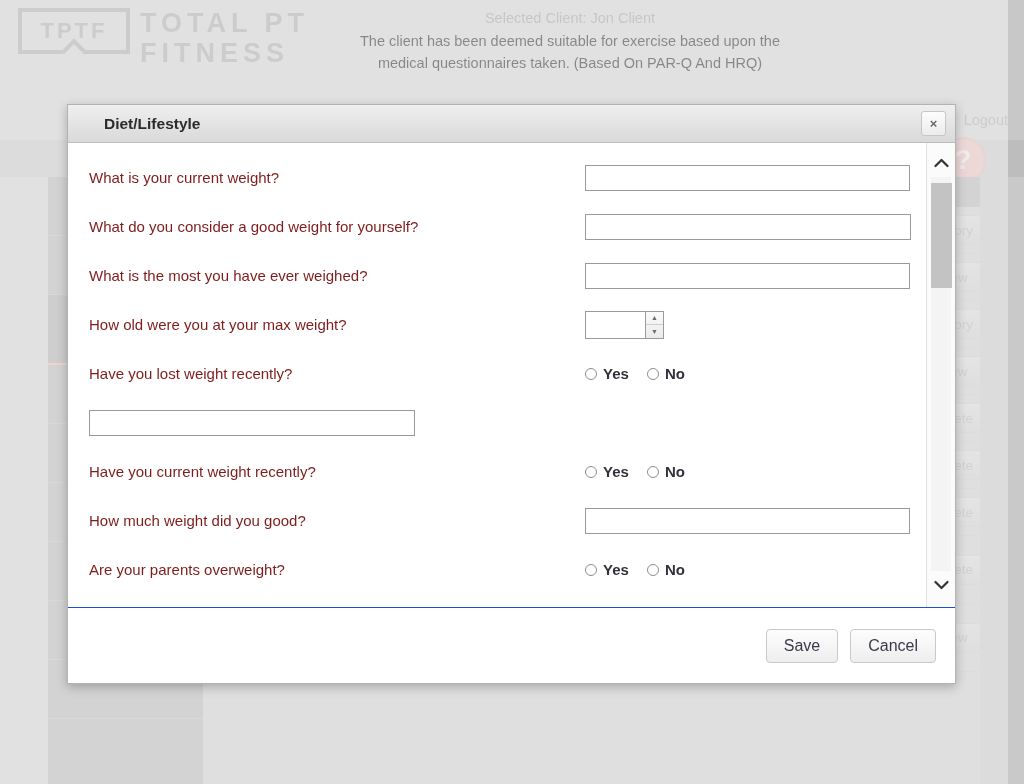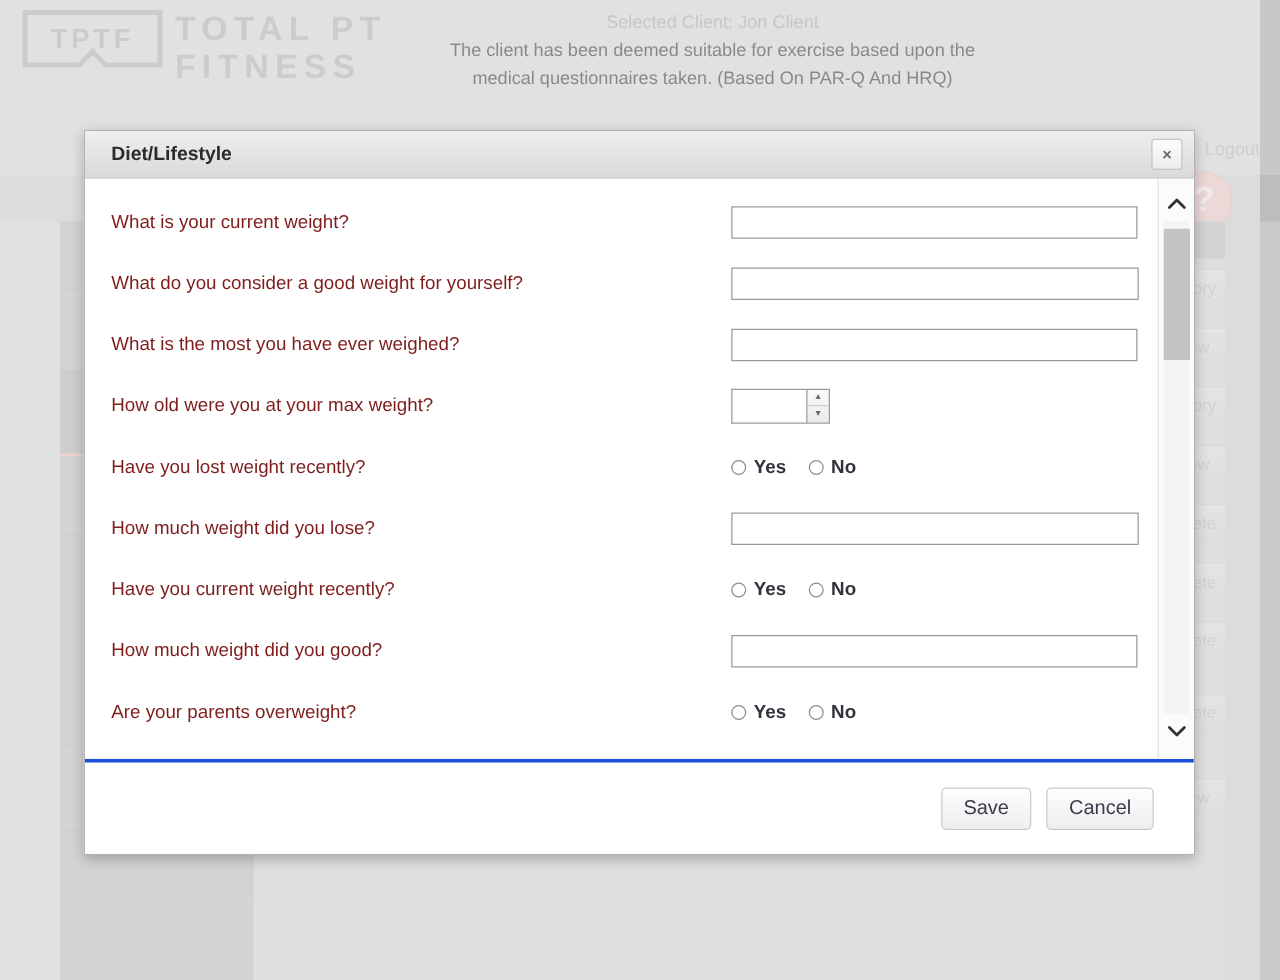--- a/index.html
+++ b/index.html
@@ -162,21 +162,21 @@
     box-shadow: 0 3px 10px rgba(0,0,0,0.25);
     display: flex; flex-direction: column;
   }
 
   .modal-header {
     position: relative;
     height: 38px; flex: 0 0 38px;
     background: linear-gradient(#efefef, #d9d9d9);
     border-bottom: 1px solid #bdbdbd;
     display: flex; align-items: center;
-    padding-left: 21px;
+    padding-left: 36px;
   }
   .modal-title {
     font-size: 15.5px; font-weight: bold; color: #2b2b2b;
   }
   .modal-close {
     position: absolute; right: 9px; top: 6px;
     width: 25px; height: 25px;
     border: 1px solid #c6c6c6; border-radius: 3px;
     background: linear-gradient(#fdfdfd, #ececec);
     display: flex; align-items: center; justify-content: center;
@@ -261,23 +261,23 @@
     background: #f4f4f4;
   }
   .vs-thumb {
     position: absolute; left: 4px; top: 40px;
     width: 21px; height: 105px;
     background: #c3c3c3; cursor: pointer;
   }
 
   .modal-footer {
     flex: 0 0 76px;
-    border-top: 3px solid #1d4ed8;
+    border-top: 1px solid #1d4ed8;
     display: flex; align-items: center; justify-content: flex-end;
-    padding-right: 32px; gap: 12px;
+    padding-right: 19px; gap: 12px;
     background: #fff;
   }
   .f-btn {
     min-width: 72px; height: 34px; padding: 0 17px;
     border: 1px solid #c9c9c9; border-radius: 4px;
     background: linear-gradient(#fdfdfd, #eeeeee);
     font-size: 16px; color: #3a3a4a;
     font-family: "Liberation Sans", sans-serif;
     cursor: pointer;
   }
@@ -489,21 +489,20 @@
               </label>
               <label class="radio-opt">
                 <span class="radio-dot"></span>
                 <span class="radio-label">No</span>
               </label>
             </div>
           </div>
         </div>
 
         <div class="q-row">
-          <div class="q-label">How much weight did you lose?</div>
           <div class="q-field">
             <input class="txt-input w2" type="text" value="" style="">
           </div>
         </div>
 
         <div class="q-row">
           <div class="q-label">Have you current weight recently?</div>
           <div class="q-field">
             <div class="radio-group">
               <label class="radio-opt">

